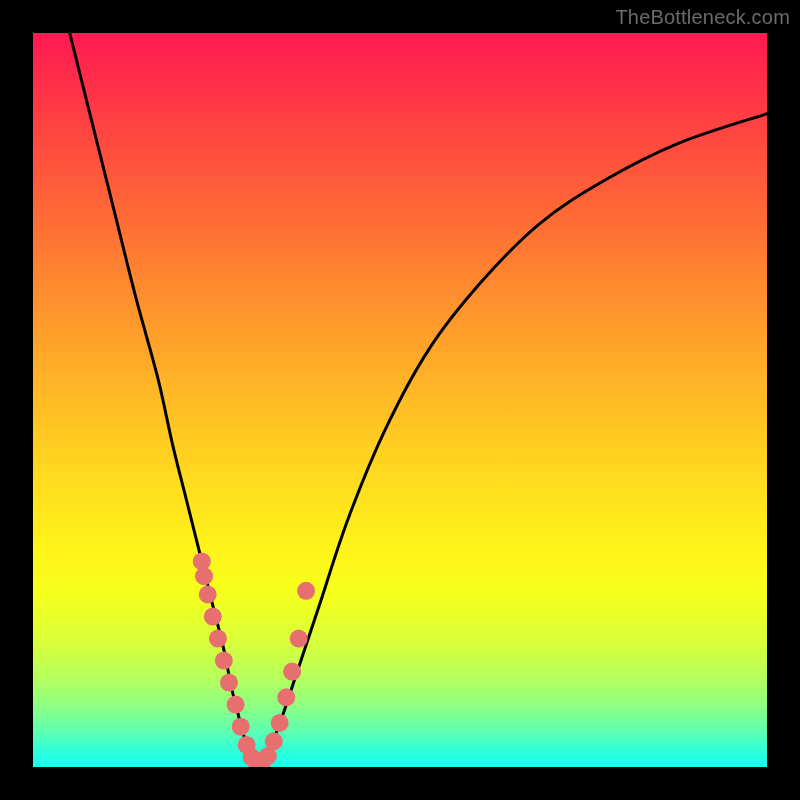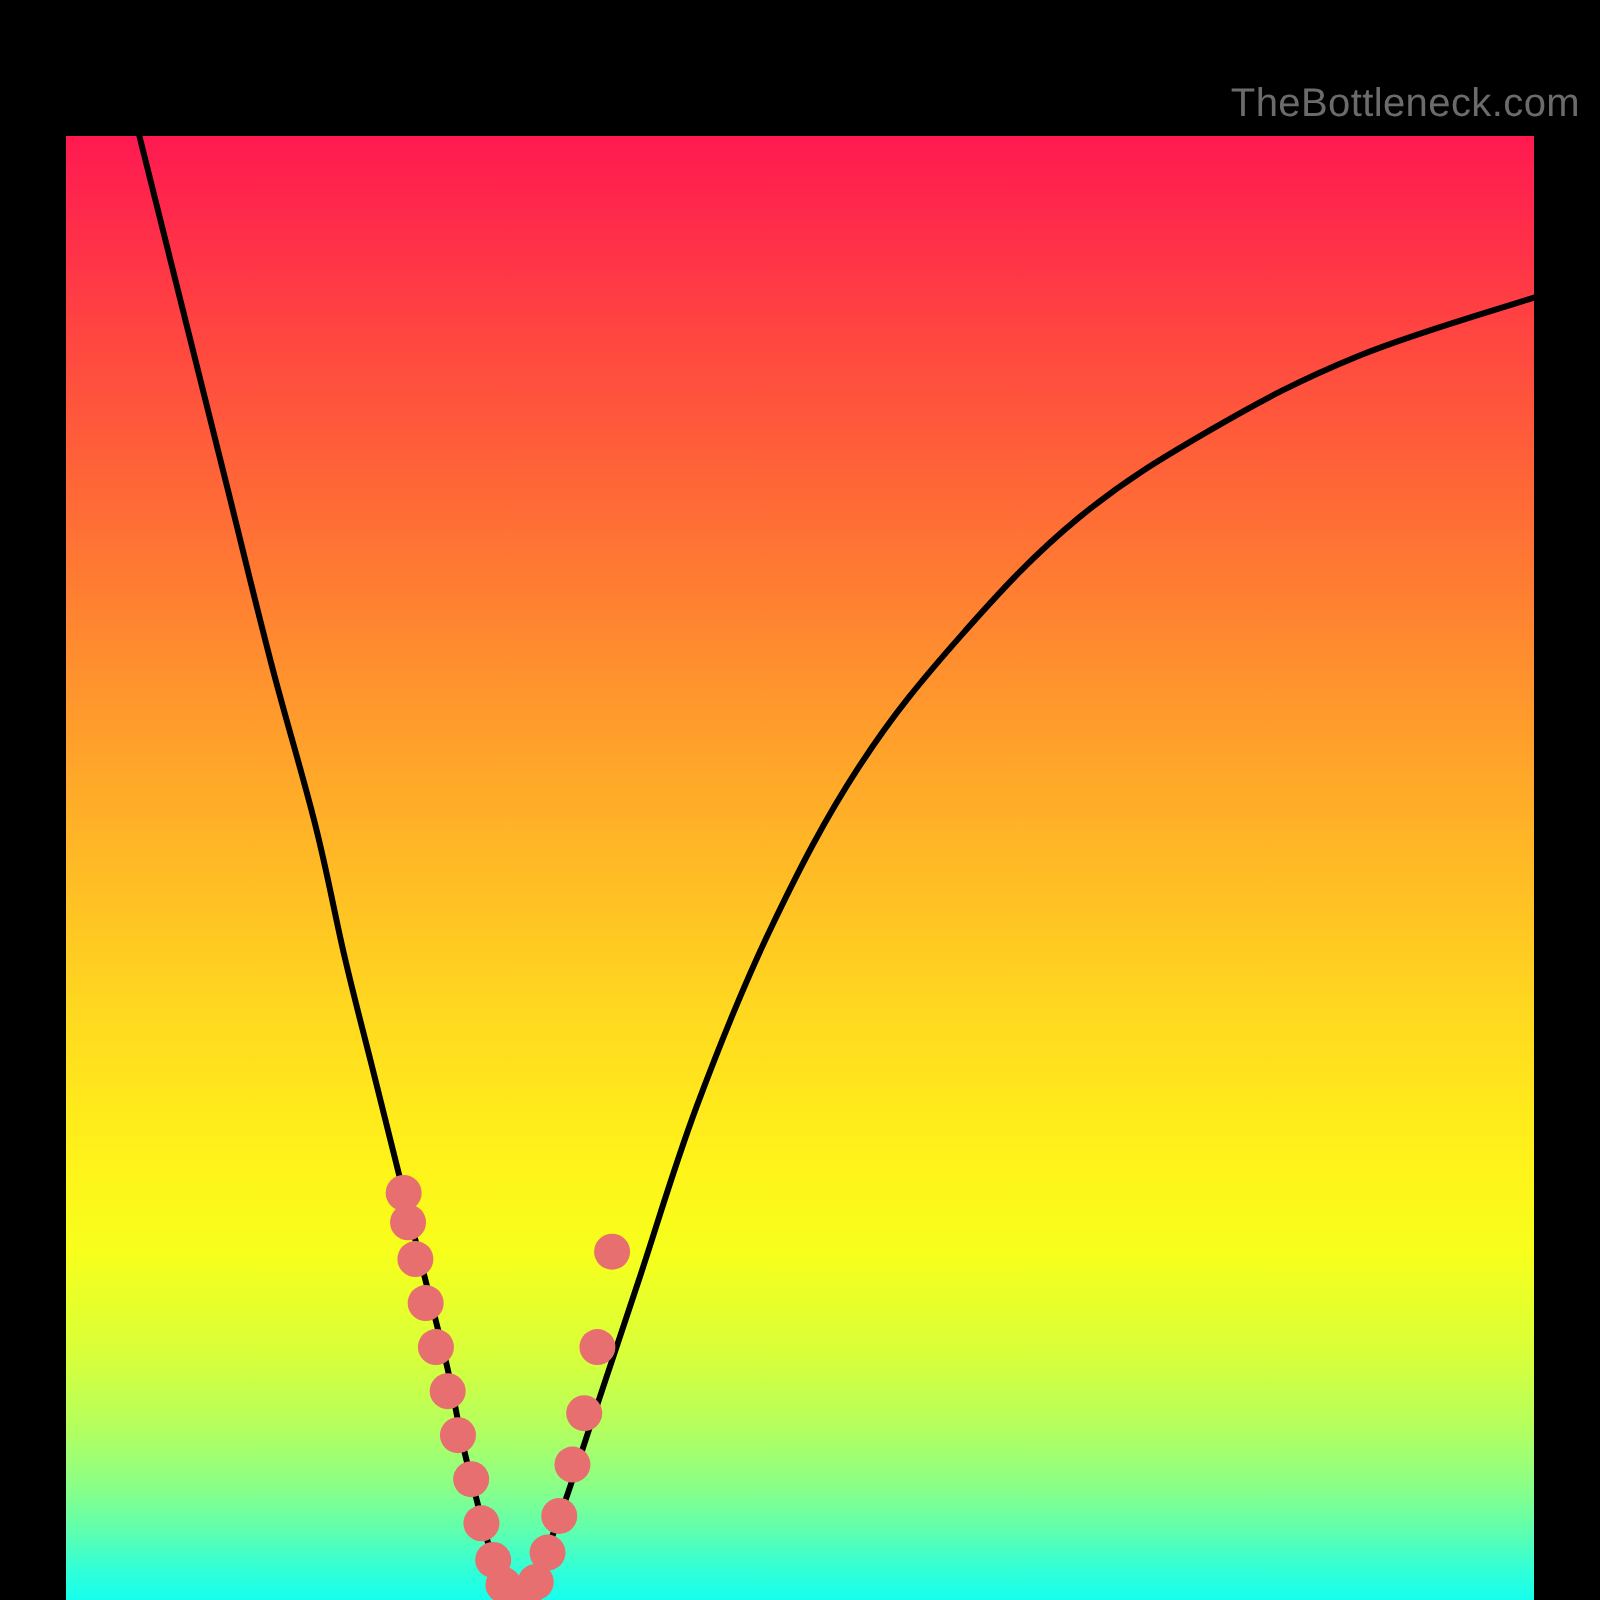--- a/index.html
+++ b/index.html
@@ -11,21 +11,20 @@
     overflow: hidden;
     font-family: Arial, Helvetica, sans-serif;
   }
   .frame {
     position: absolute;
     left: 0;
     top: 0;
     width: 800px;
     height: 703px;
     background: #000;
-    margin-top: 35px;
   }
   .plot-area {
     position: absolute;
     left: 33px;
     top: 33px;
     width: 734px;
     height: 734px;
     overflow: hidden;
   }
   .gradient {

